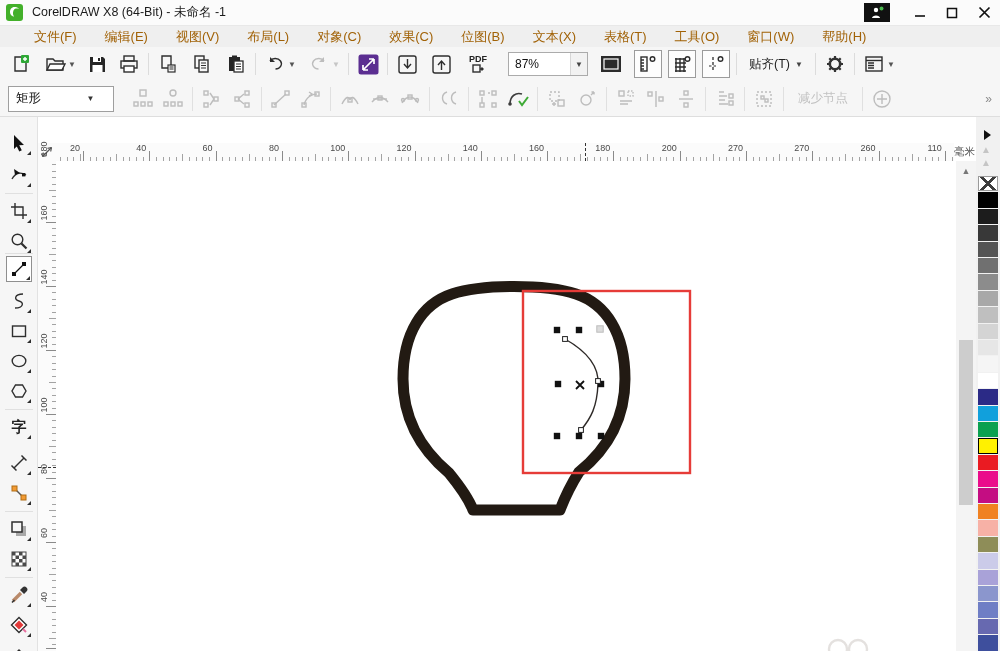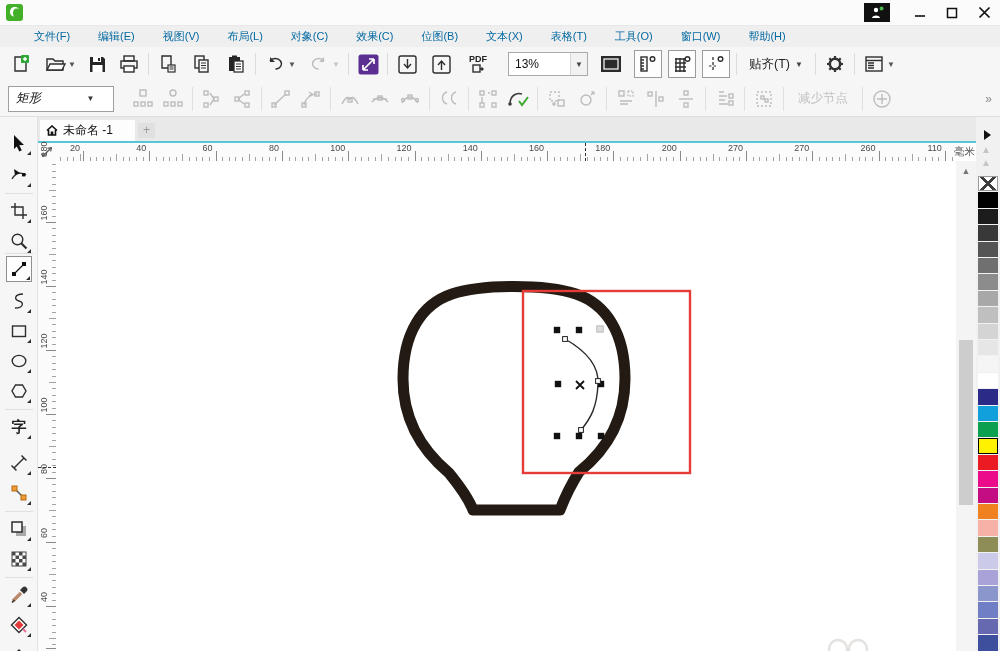--- a/index.html
+++ b/index.html
@@ -14,42 +14,42 @@
   #title-text{font-size:12.5px;color:#1b1b1b;}
   #titlebar-right{margin-left:auto;display:flex;align-items:center;height:100%;}
   #account-btn{width:26px;height:19px;background:#111;margin-right:14px;position:relative;
     display:flex;align-items:center;justify-content:center;}
   .win-btn{width:32px;height:25px;display:flex;align-items:center;justify-content:center;
     color:#111;font-size:13px;}
   .win-btn svg{display:block;}
   
   #menubar{position:absolute;left:0;top:26px;width:1000px;height:21px;background:#efefef;
     display:flex;align-items:center;padding-left:20px;box-sizing:border-box;}
-  .menu-item{font-size:11px;color:#0369a1;padding:0 14px;cursor:default;}
+  .menu-item{font-size:13px;color:#a16207;padding:0 14px;cursor:default;}
   
   #toolbar{position:absolute;left:0;top:47px;width:1000px;height:34px;background:#f6f6f6;
     display:flex;align-items:center;}
   .tb-icon{width:26px;height:26px;display:flex;align-items:center;justify-content:center;flex:none;}
   .tb-drop{width:10px;color:#555;font-size:8px;display:flex;align-items:center;flex:none;}
   .tb-drop.dis{color:#c6c6c6;}
   .tb-sep{width:1px;height:22px;background:#dcdcdc;margin:0 6px;flex:none;}
   #zoom-combo{width:78px;height:22px;background:#fff;border:1px solid #ababab;display:flex;
     align-items:center;margin:0 4px;flex:none;}
   #zoom-value{flex:1;font-size:12px;color:#111;padding-left:6px;}
   #zoom-drop{width:16px;height:100%;border-left:1px solid #d6d6d6;display:flex;align-items:center;
     justify-content:center;font-size:8px;color:#444;background:#f2f2f2;}
   .toggle-on{border:1px solid #9b9b9b;background:#fdfdfd;}
   #snap-btn{display:flex;align-items:center;font-size:12.5px;color:#222;padding:0 6px;flex:none;}
   #snap-btn .caret{font-size:8px;color:#444;margin-left:5px;}
   
   #propbar{position:absolute;left:0;top:81px;width:1000px;height:36px;background:#f6f6f6;
     border-bottom:1px solid #dedede;display:flex;align-items:center;box-sizing:border-box;}
   #shape-combo{width:104px;height:24px;background:#fff;border:1px solid #9f9f9f;margin-left:8px;
     display:flex;align-items:center;flex:none;}
-  #shape-combo span{flex:1;font-size:12.5px;color:#111;padding-left:7px;font-style:italic;}
+  #shape-combo span{flex:1;font-size:12.5px;color:#111;padding-left:7px;}
   #shape-combo .caret{width:16px;font-size:8px;color:#333;text-align:center;}
   .pb-icon{width:30px;height:26px;display:flex;align-items:center;justify-content:center;flex:none;}
   .pb-sep{width:1px;height:24px;background:#e0e0e0;margin:0 4px;flex:none;}
   #reduce-nodes{font-size:12.5px;color:#c2c2c2;margin:0 10px;flex:none;}
   #pb-overflow{margin-left:auto;margin-right:8px;color:#8a8a8a;font-size:12px;flex:none;}
   
   #tabbar{position:absolute;left:38px;top:117px;width:962px;height:26px;background:#e9e9e9;}
   #tabbar-underline{position:absolute;left:0;bottom:0;width:100%;height:2px;background:#56c6d8;}
   #doc-tab{position:absolute;left:2px;top:3px;width:95px;height:21px;background:#fdfdfd;
     display:flex;align-items:center;padding-left:6px;box-sizing:border-box;}
@@ -116,20 +116,21 @@
 <body>
 
 <div id="window">
 
   <div id="titlebar">
     <div id="app-logo">
       <svg width="13" height="13" viewBox="0 0 13 13">
           <path d="M6.5 1 C3.5 1 2 3.5 2 6 C2 9 4.5 10.5 6 10.5 C5 9 4.5 7 5.5 4.5 C6.5 2.5 8.5 2 11 3 C10 1.6 8.4 1 6.5 1 Z" fill="#fff"></path>
         </svg>
     </div>
+    <span id="title-text">CorelDRAW X8 (64-Bit) - 未命名 -1</span>
     <div id="titlebar-right">
       <div id="account-btn">
         <svg width="14" height="13" viewBox="0 0 14 13">
             <circle cx="6" cy="4" r="2.2" fill="#fff"></circle>
             <path d="M2 12 C2 8.5 10 8.5 10 12 Z" fill="#fff"></path>
             <circle cx="11.5" cy="2.5" r="2" fill="#49b94d"></circle>
           </svg>
       </div>
       <div class="win-btn">
         <svg width="12" height="12" viewBox="0 0 12 12">
@@ -263,21 +264,21 @@
     <div style="width:8px"></div>
     <div class="tb-icon" style="flex-direction:column;width:32px;">
       <span style="font-size:9px;font-weight:bold;color:#222;line-height:9px;">PDF</span>
       <svg width="12" height="9" viewBox="0 0 12 9">
           <rect x="1" y="1" width="7" height="7" class="ink" stroke-width="1.2"></rect>
           <path d="M8 5 h3 M9.5 3.5 L11 5 L9.5 6.5" class="ink" stroke-width="1.1"></path>
         </svg>
     </div>
     <div style="width:10px"></div>
     <div id="zoom-combo">
-      <span id="zoom-value">13%</span>
+      <span id="zoom-value">87%</span>
       <span id="zoom-drop">▼</span>
     </div>
     <div style="width:6px"></div>
     <div class="tb-icon">
       <svg width="22" height="18" viewBox="0 0 22 18">
           <rect x="1" y="1" width="20" height="16" fill="#2b2b2b"></rect>
           <rect x="4" y="4" width="14" height="10" fill="none" stroke="#fff" stroke-width="1.2"></rect>
         </svg>
     </div>
     <div style="width:10px"></div>
@@ -485,32 +486,20 @@
     <div class="pb-sep"></div>
     <div class="pb-icon">
       <svg width="22" height="22" viewBox="0 0 22 22">
           <circle cx="11" cy="11" r="8" class="gray"></circle>
           <path d="M11 6 v10 M6 11 h10" class="gray"></path>
         </svg>
     </div>
     <span id="pb-overflow">»</span>
   </div>
 
-  <div id="tabbar">
-    <div id="tab-scroll-left"></div>
-    <div id="doc-tab">
-      <svg width="12" height="11" viewBox="0 0 12 11">
-          <path d="M1 5.5 L6 1 L11 5.5 M2.5 5 v5 h7 v-5" fill="none" stroke="#111" stroke-width="1.6"></path>
-          <rect x="4.7" y="6.5" width="2.6" height="3.5" fill="#111"></rect>
-        </svg>
-      <span class="tab-label">未命名 -1</span>
-    </div>
-    <div id="new-tab-btn">+</div>
-    <div id="tabbar-underline"></div>
-  </div>
 
   <div id="toolbox">
     <div class="tool" style="top:13px">
       <svg width="18" height="18" viewBox="0 0 18 18">
           <path d="M4 1 L14 11 L9.2 11.3 L11.8 16.2 L9.3 17.4 L6.8 12.5 L4 15 Z" fill="#111"></path>
         </svg>
         <span class="fly"></span>
     </div>
     <div class="tool" style="top:45px">
       <svg width="18" height="18" viewBox="0 0 18 18">

